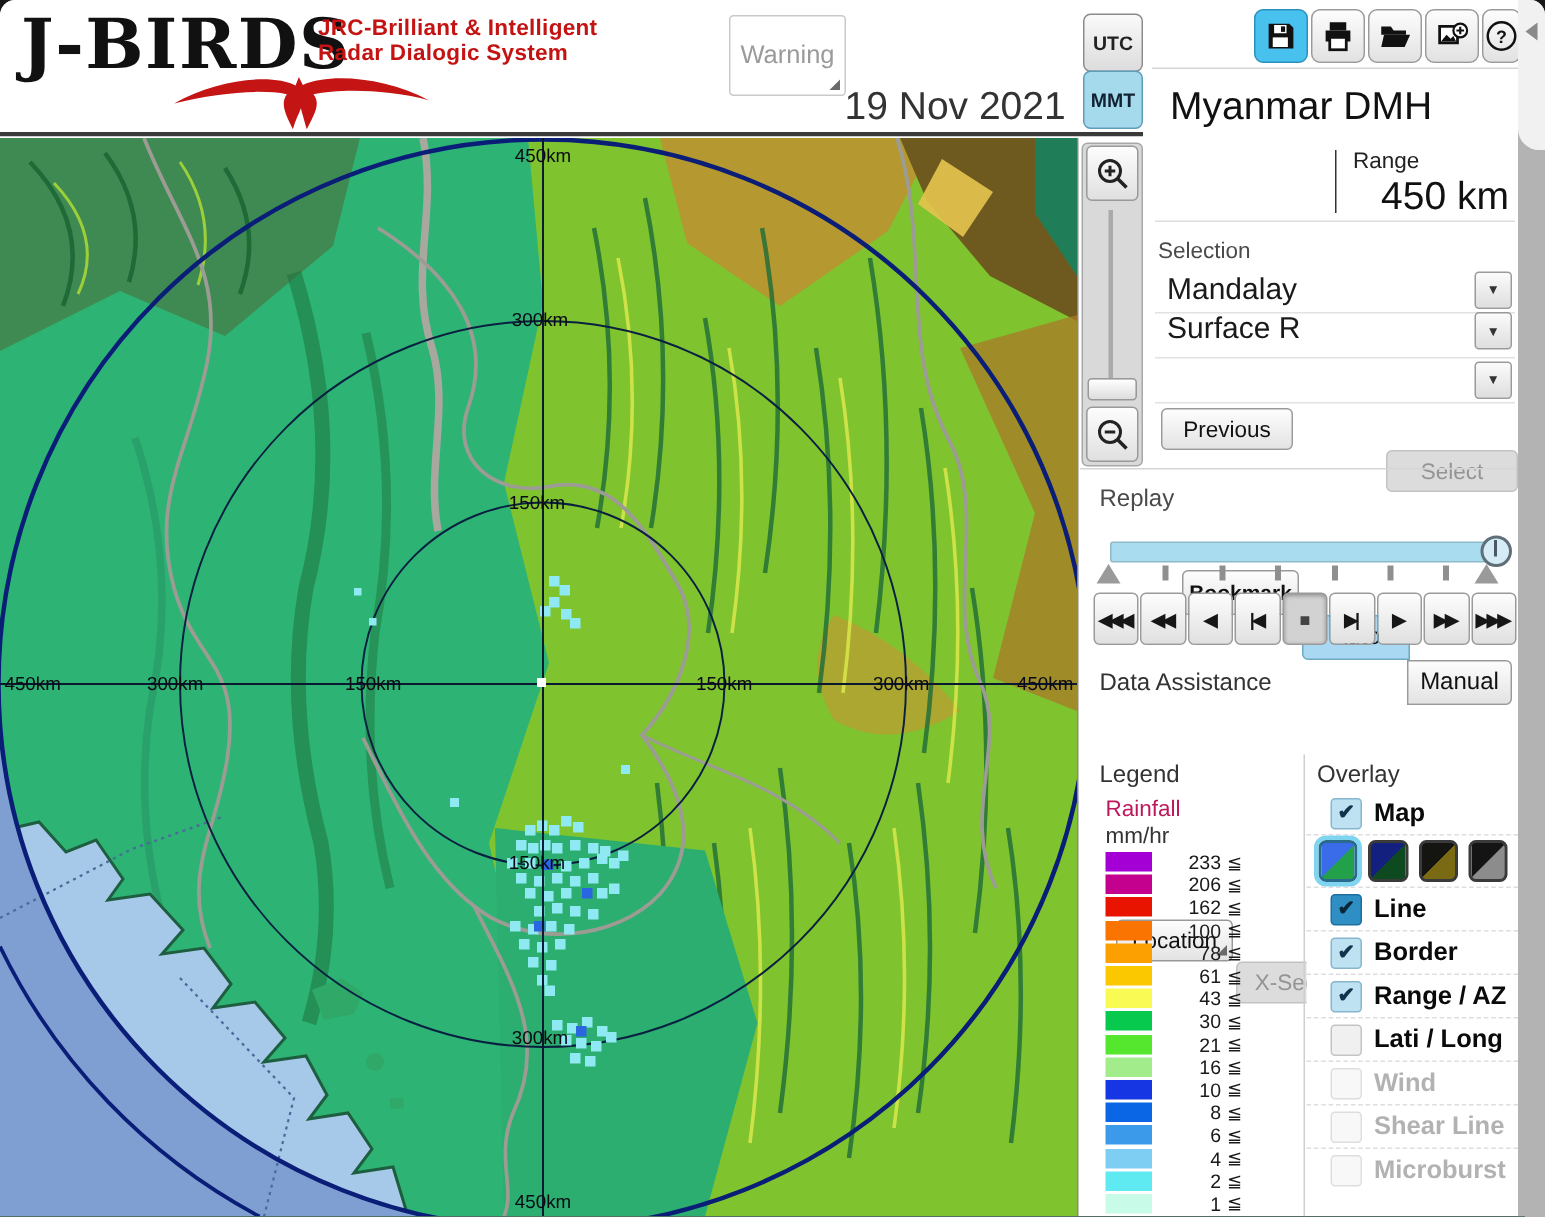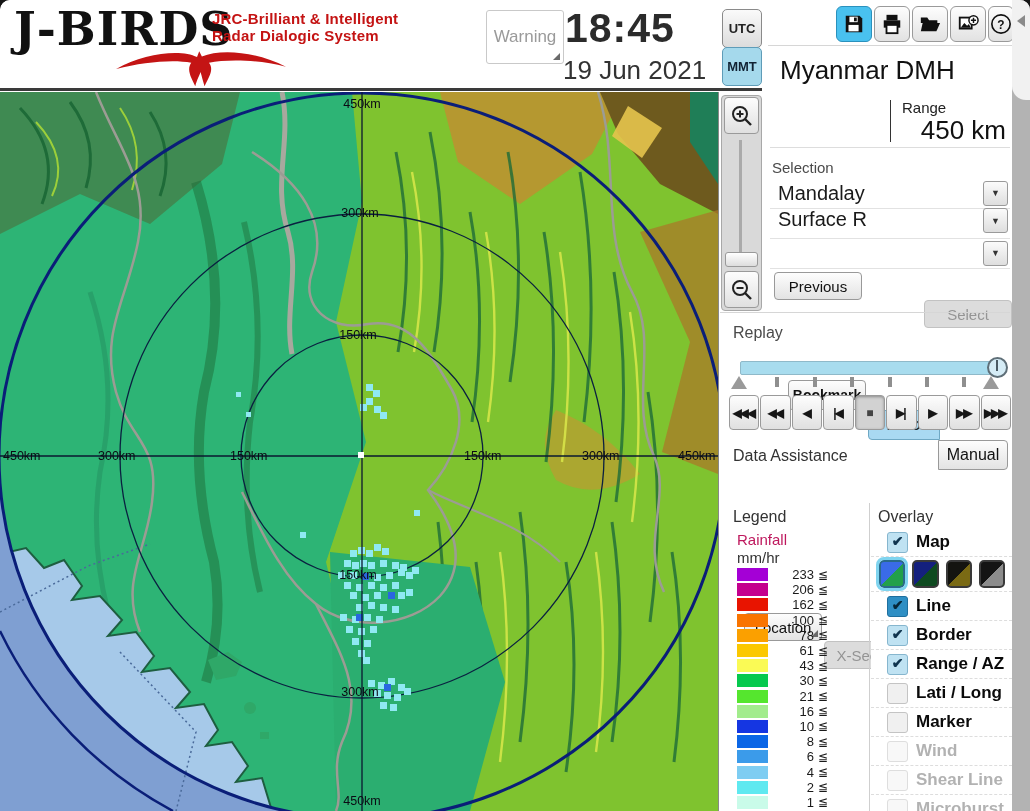--- a/index.html
+++ b/index.html
@@ -76,22 +76,21 @@
   <div class="abs logo-tag" style="left:212px;top:27px;">Radar  Dialogic  System</div>
   <svg class="abs" style="left:10px;top:46px;" width="382" height="42" viewBox="0 0 390 95">
     <path fill="#c41414" d="M3,52 C66,16 150,6 186,25 L191,12 L197,24 C240,5 322,13 387,47 C322,30 252,30 213,38 C225,53 213,70 203,91 C198,74 196,66 194,59 C191,68 186,76 182,91 C172,70 162,53 173,38 C132,30 66,36 3,52 Z"></path>
   </svg>
 
   <div class="abs warning-btn" style="left:486px;top:10px;">
     <span>Warning</span>
     <span class="corner"></span>
   </div>
 
-  <div class="abs clock-time" style="left:565px;top:8px;">18:45</div>
-  <div class="abs clock-date" style="left:563px;top:57px;">19 Jun 2021</div>
+  <div class="abs clock-date" style="left:563px;top:57px;">19 Nov 2021</div>
 
   <div class="abs tzbtn tz-utc" style="left:722px;top:9px;">
       <span>UTC</span>
     </div>
   <div class="abs tzbtn tz-mmt" style="left:722px;top:47px;text-align:center;">
       <span>MMT</span>
     </div>
 
   <div class="abs tbtn sel" style="left:836px;top:6px;">
     <svg width="22" height="22" viewBox="0 0 24 24">
@@ -317,24 +316,20 @@
         <span class="cb checked">✔</span>
         <span class="ov-lab">Border</span>
       </div>
       <div class="ov-row">
         <span class="cb checked">✔</span>
         <span class="ov-lab">Range / AZ</span>
       </div>
       <div class="ov-row">
         <span class="cb unchecked"></span>
         <span class="ov-lab">Lati / Long</span>
-      </div>
-      <div class="ov-row">
-        <span class="cb unchecked"></span>
-        <span class="ov-lab">Marker</span>
       </div>
       <div class="ov-row">
         <span class="cb disabled"></span>
         <span class="ov-lab disabled">Wind</span>
       </div>
       <div class="ov-row">
         <span class="cb disabled"></span>
         <span class="ov-lab disabled">Shear Line</span>
       </div>
       <div class="ov-row">

